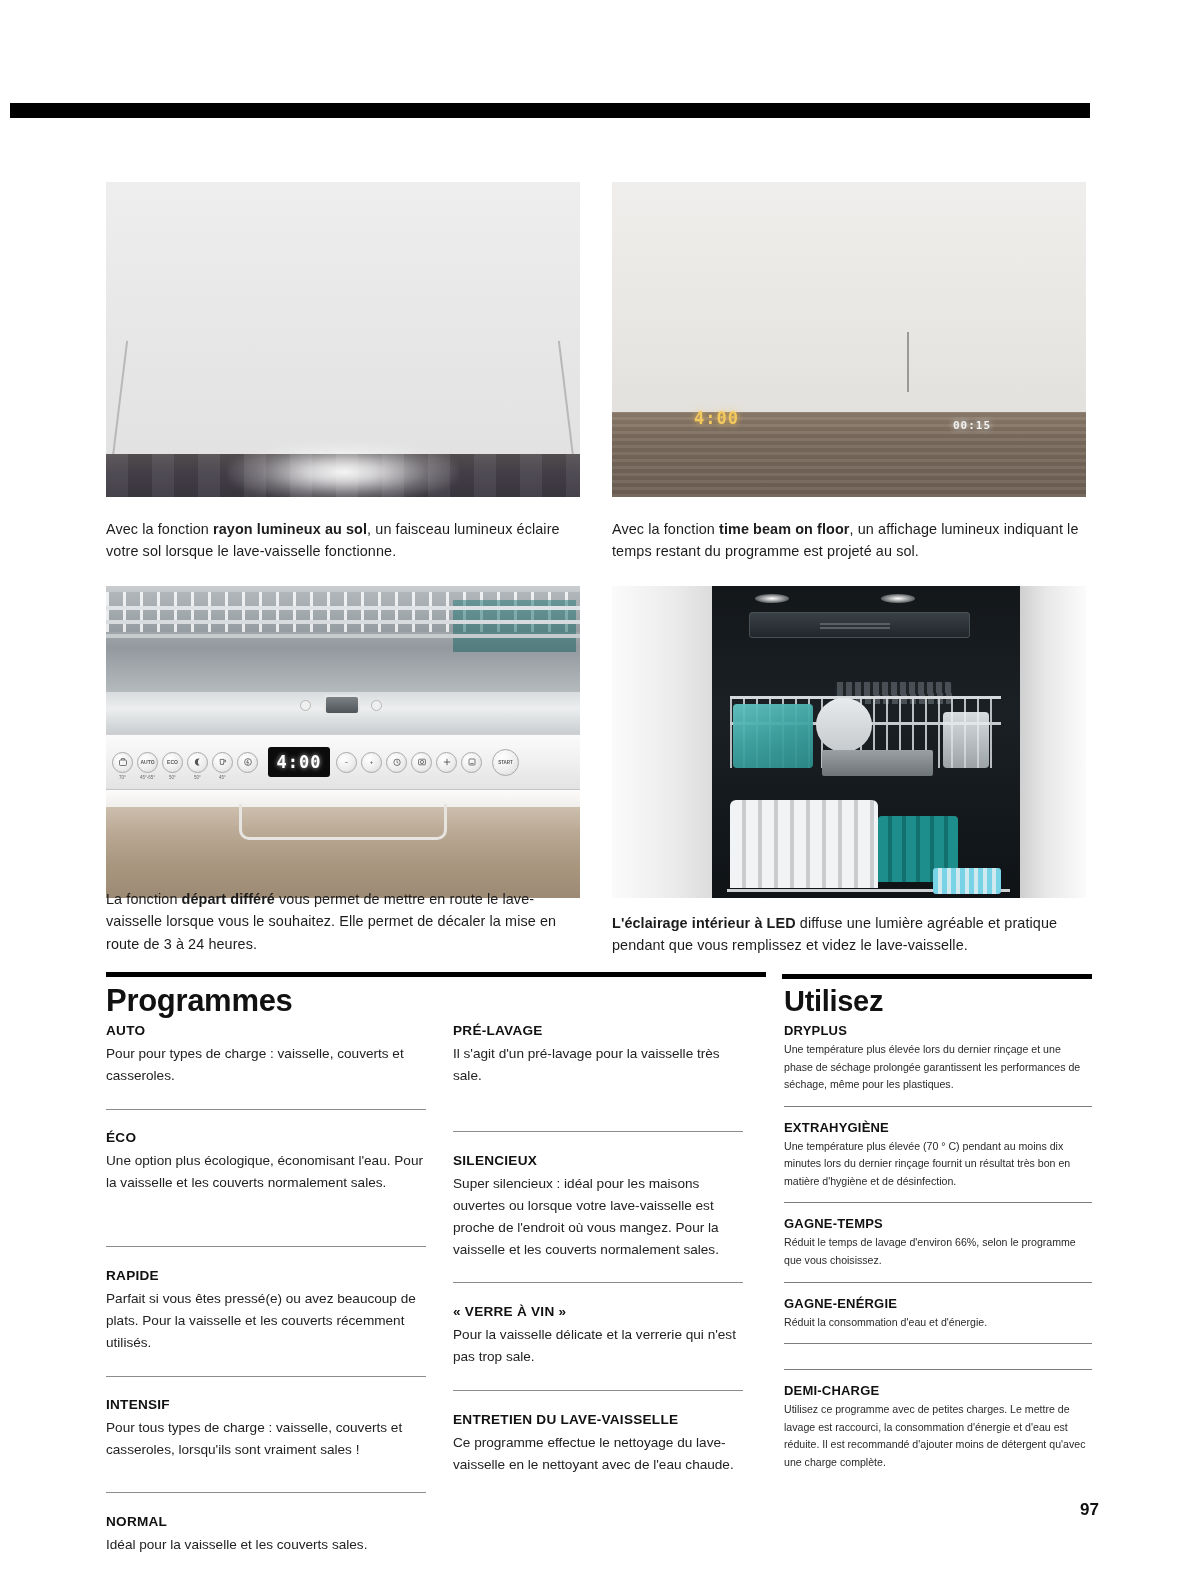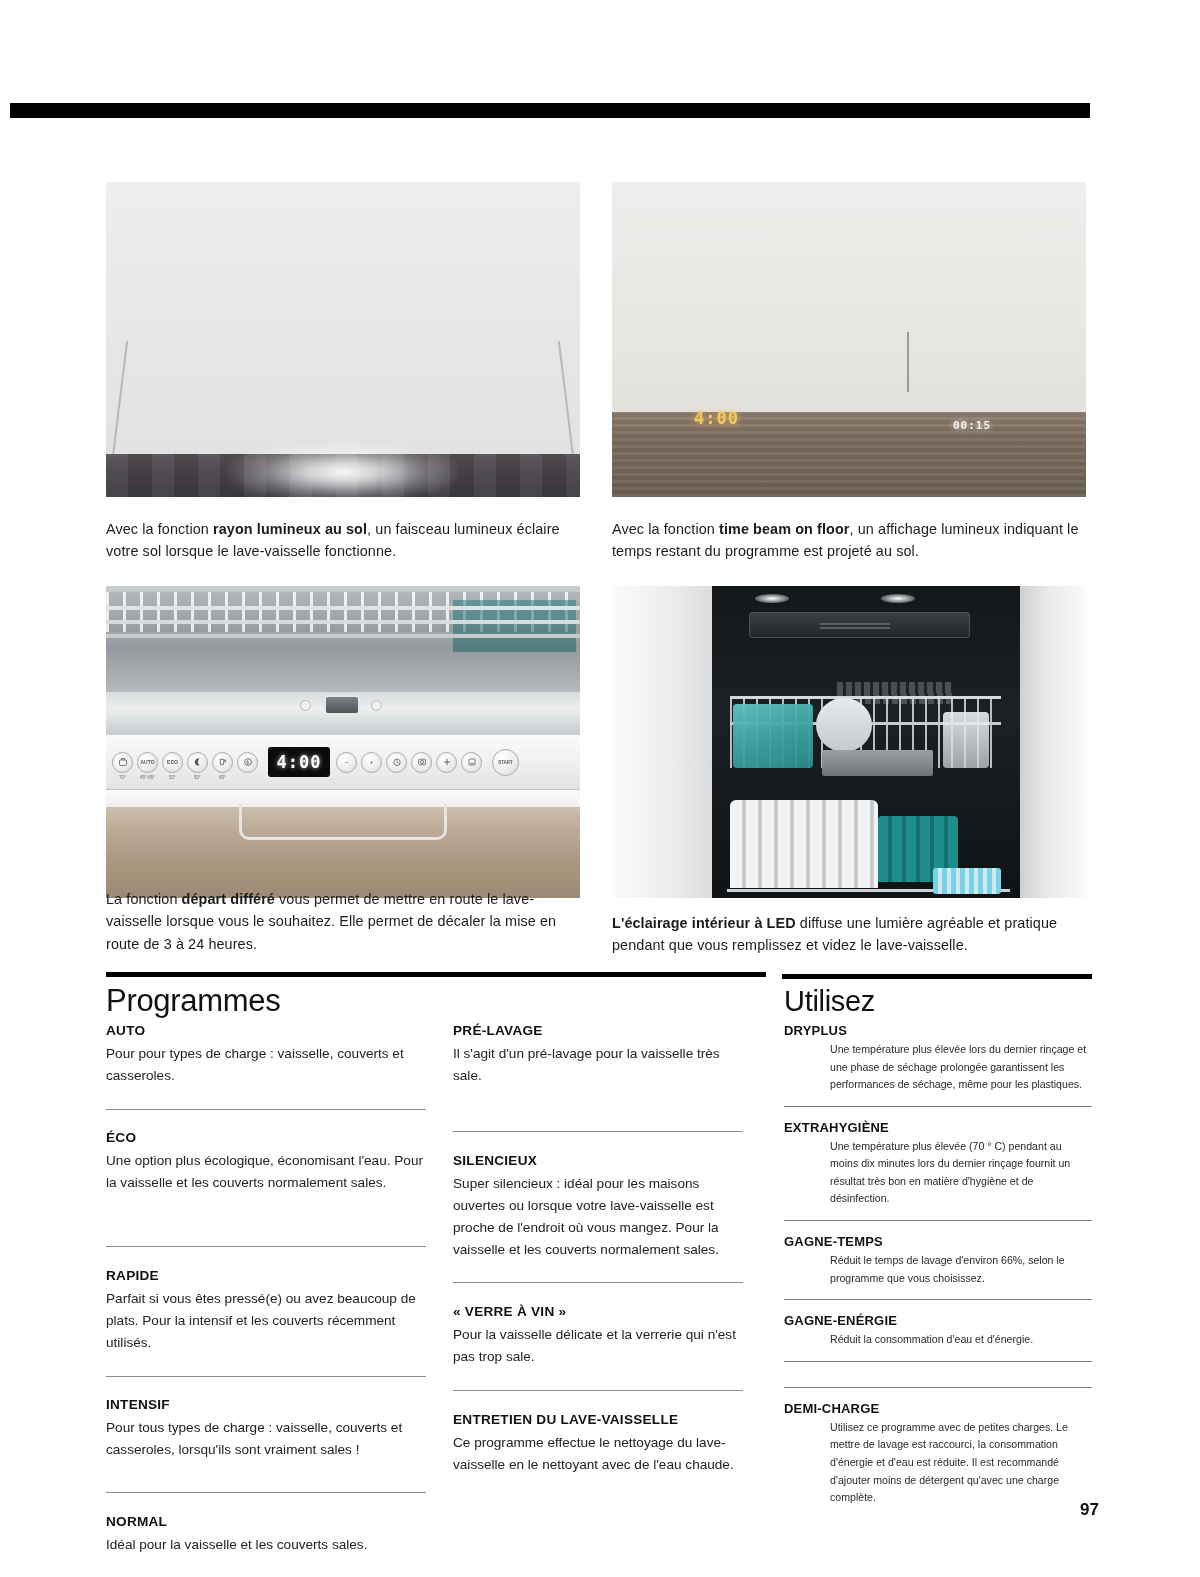--- a/index.html
+++ b/index.html
@@ -191,41 +191,41 @@
   #cap-delay    { left:106px; top:888px; width:478px; }
   #cap-led      { left:612px; top:912px; width:480px; }
 
   
   .sec-rule { position:absolute; height:5px; background:#000; }
   #rule-prog { left:106px; top:972px; width:660px; }
   #rule-opt  { left:782px; top:974px; width:310px; }
 
   
   .sec-title {
-    position:absolute; font-weight:400; color:#111; letter-spacing:-.3px;
+    position:absolute; font-weight:700; color:#111; letter-spacing:-.3px;
   }
   #title-programmes { left:106px; top:983px; font-size:31px; }
   #title-options    { left:784px; top:985px; font-size:29px; }
 
   
   .col { position:absolute; }
   #col-a { left:106px; top:1023px; width:320px; }
   #col-b { left:453px; top:1023px; width:290px; }
   #col-c { left:784px; top:1023px; width:308px; }
 
   .entry { margin-bottom:0; }
   .entry h3 {
     font-size:13.6px; font-weight:700; color:#111; letter-spacing:.25px;
     margin:0 0 5px 0;
   }
   .entry p { font-size:13.6px; line-height:1.62; color:#222; margin:0; }
 
   
   #col-c .entry h3 { font-size:13px; letter-spacing:.2px; margin-bottom:3px; }
-  #col-c .entry p  { font-size:10.6px; line-height:1.66; color:#2a2a2a;margin-left:46px; }
+  #col-c .entry p  { font-size:10.6px; line-height:1.66; color:#2a2a2a; }
 
   .hr-thin { border:0; border-top:1.5px solid #8c8c8c; margin:0; }
   #col-c .hr-thin { border-top:1.5px solid #7d7d7d; }
 
   
   .sp { display:block; }
 
   
   #page-number {
     position:absolute; right:101px; top:1500px;
@@ -408,21 +408,21 @@
     <div class="entry">
       <h3>ÉCO</h3>
       <p>Une option plus écologique, économisant l'eau. Pour la vaisselle et les couverts normalement sales.</p>
     </div>
     <div class="sp" style="height:52px"></div>
     <hr class="hr-thin">
     <div class="sp" style="height:21px"></div>
 
     <div class="entry">
       <h3>RAPIDE</h3>
-      <p>Parfait si vous êtes pressé(e) ou avez beaucoup de plats. Pour la intensif et les couverts récemment utilisés.</p>
+      <p>Parfait si vous êtes pressé(e) ou avez beaucoup de plats. Pour la vaisselle et les couverts récemment utilisés.</p>
     </div>
     <div class="sp" style="height:22px"></div>
     <hr class="hr-thin">
     <div class="sp" style="height:20px"></div>
 
     <div class="entry">
       <h3>INTENSIF</h3>
       <p>Pour tous types de charge : vaisselle, couverts et casseroles, lorsqu'ils sont vraiment sales !</p>
     </div>
     <div class="sp" style="height:31px"></div>

